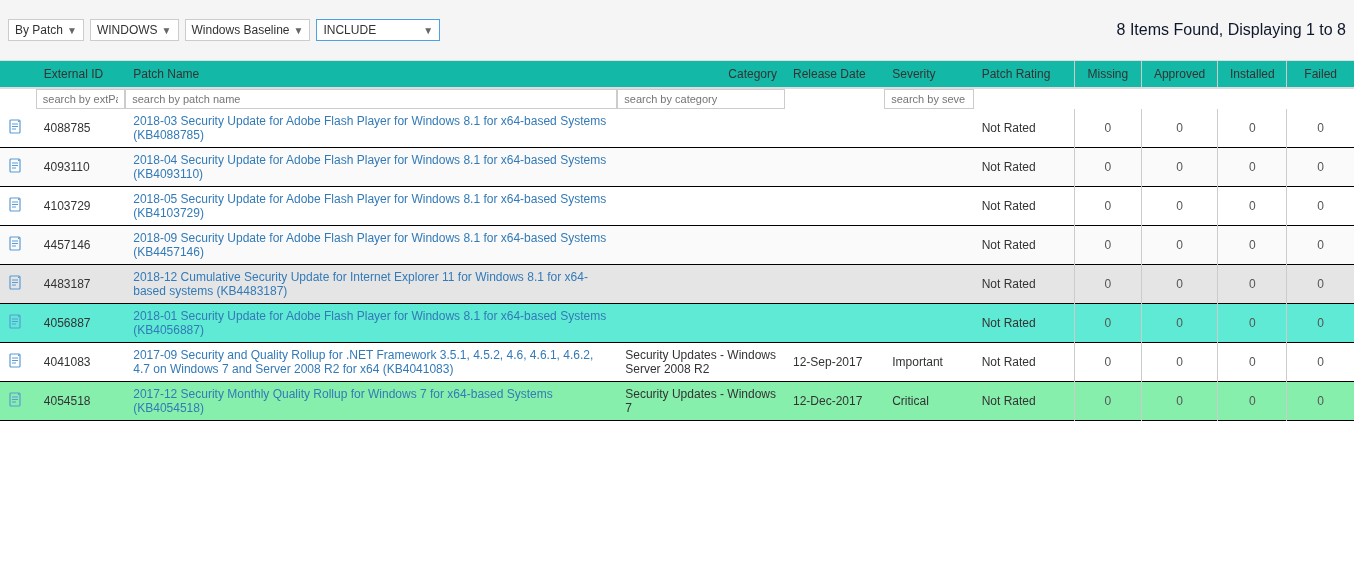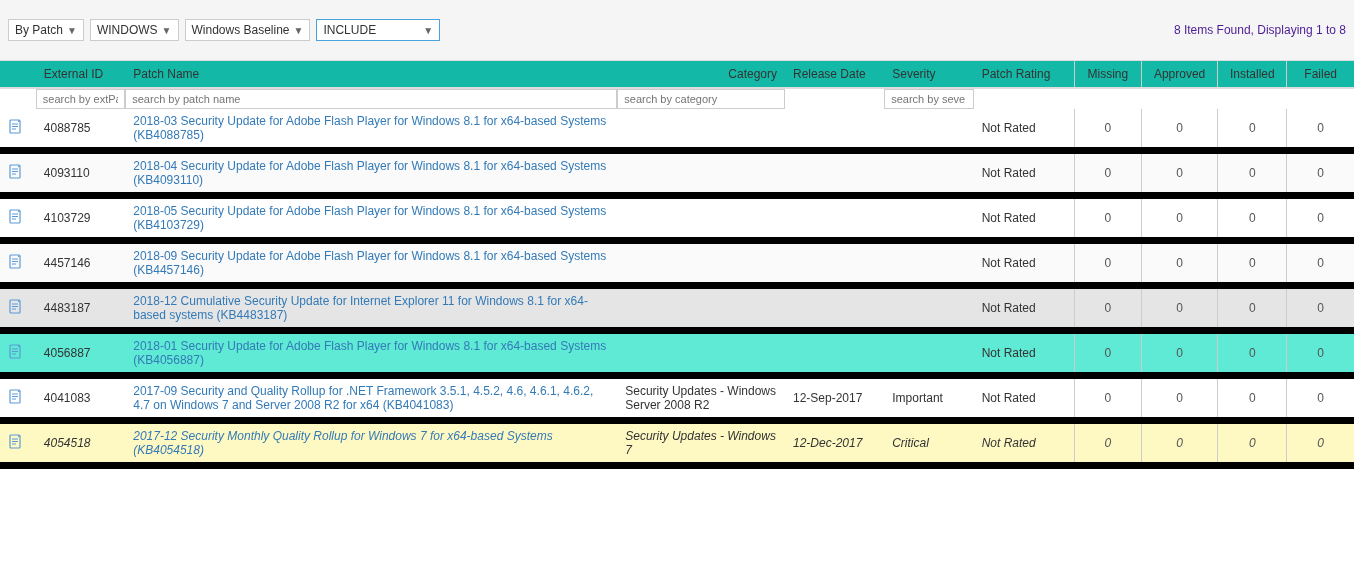--- a/index.html
+++ b/index.html
@@ -11,33 +11,33 @@
       background: #f5f5f5; border-bottom: 1px solid #ddd;
       gap: 6px;
     }
     .toolbar-select {
       display: inline-flex; align-items: center; border: 1px solid #ccc;
       background: #fff; padding: 3px 6px; cursor: pointer; font-size: 12px;
       gap: 4px;
     }
     .toolbar-select.active { border-color: #4aa3df; }
     .toolbar-right {
-      margin-left: auto; font-size: 12px; color: #4c1d95;
+      margin-left: auto; font-size: 16px; color: #0f172a;
     }
 
     
     .table-wrapper { overflow-x: auto; }
     table { width: 100%; border-collapse: collapse; font-size: 12px; }
     thead th {
       border-bottom: 2px solid #ddd; padding: 6px 8px;
       text-align: left; font-weight: normal; color: #333;
       white-space: nowrap; background: #14b8a6;
     }
     thead th.center { text-align: center; }
-    tbody tr { border-bottom: 7px solid #000000; margin-top: 44px; }
+    tbody tr { border-bottom: 1px solid #000000; margin-top: 44px; }
     tbody td { padding: 5px 8px; vertical-align: middle; }
 
     
     .search-row input {
       width: 100%; border: 1px solid #ccc; padding: 3px 6px;
       font-size: 11px; color: #999; outline: none;
     }
 
     
     .icon-cell { color: #5b9bd5; font-size: 14px; }
@@ -279,21 +279,21 @@
     </td>
     <td>Security Updates - Windows Server 2008 R2</td>
     <td style="white-space:nowrap;">12-Sep-2017</td>
     <td>Important</td>
     <td>Not Rated</td>
     <td class="num-cell divider-header">0</td>
     <td class="num-cell divider-header">0</td>
     <td class="num-cell divider-header">0</td>
     <td class="num-cell divider-header">0</td>
   </tr>
-        <tr style="background: #fef9c3; font-style: italic;">
+        <tr style="background: #86efac;">
     <td class="icon-cell">
       <svg width="16" height="16" viewBox="0 0 16 16">
         <rect x="2" y="1" width="10" height="13" rx="1" fill="none" stroke="#5b9bd5" stroke-width="1.2"></rect>
         <line x1="4" y1="5" x2="10" y2="5" stroke="#5b9bd5" stroke-width="1"></line>
         <line x1="4" y1="7.5" x2="10" y2="7.5" stroke="#5b9bd5" stroke-width="1"></line>
         <line x1="4" y1="10" x2="8" y2="10" stroke="#5b9bd5" stroke-width="1"></line>
         <polygon points="10,1 12,3 10,3" fill="#5b9bd5"></polygon>
       </svg>
     </td>
     <td>4054518</td>

